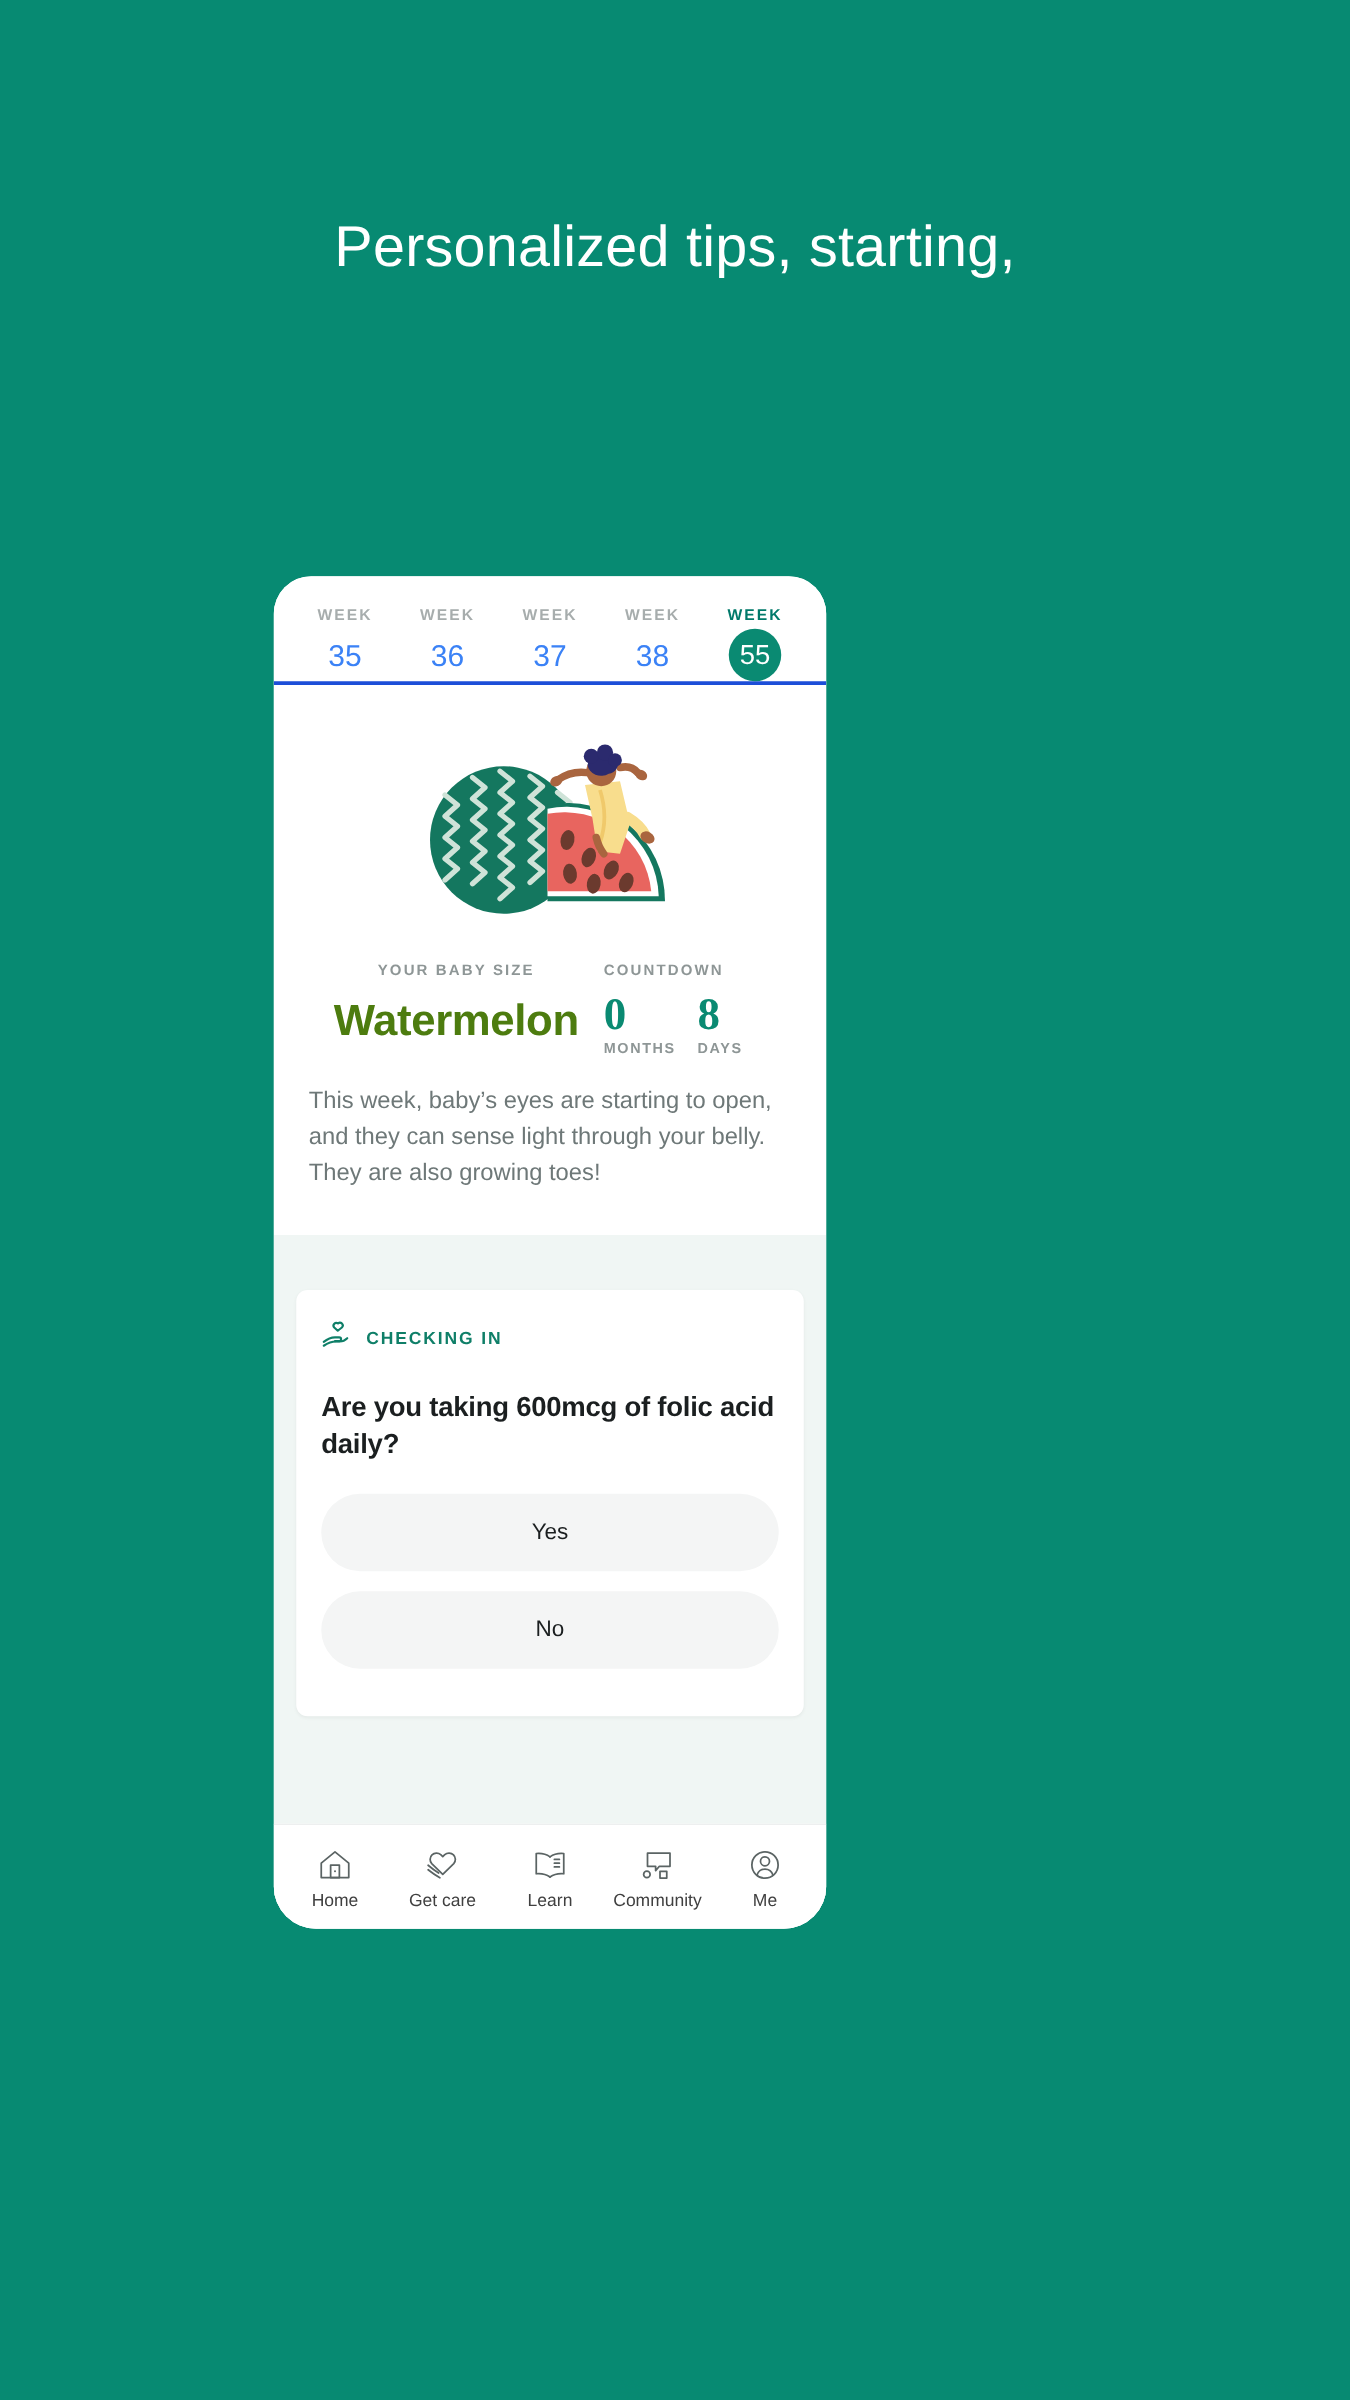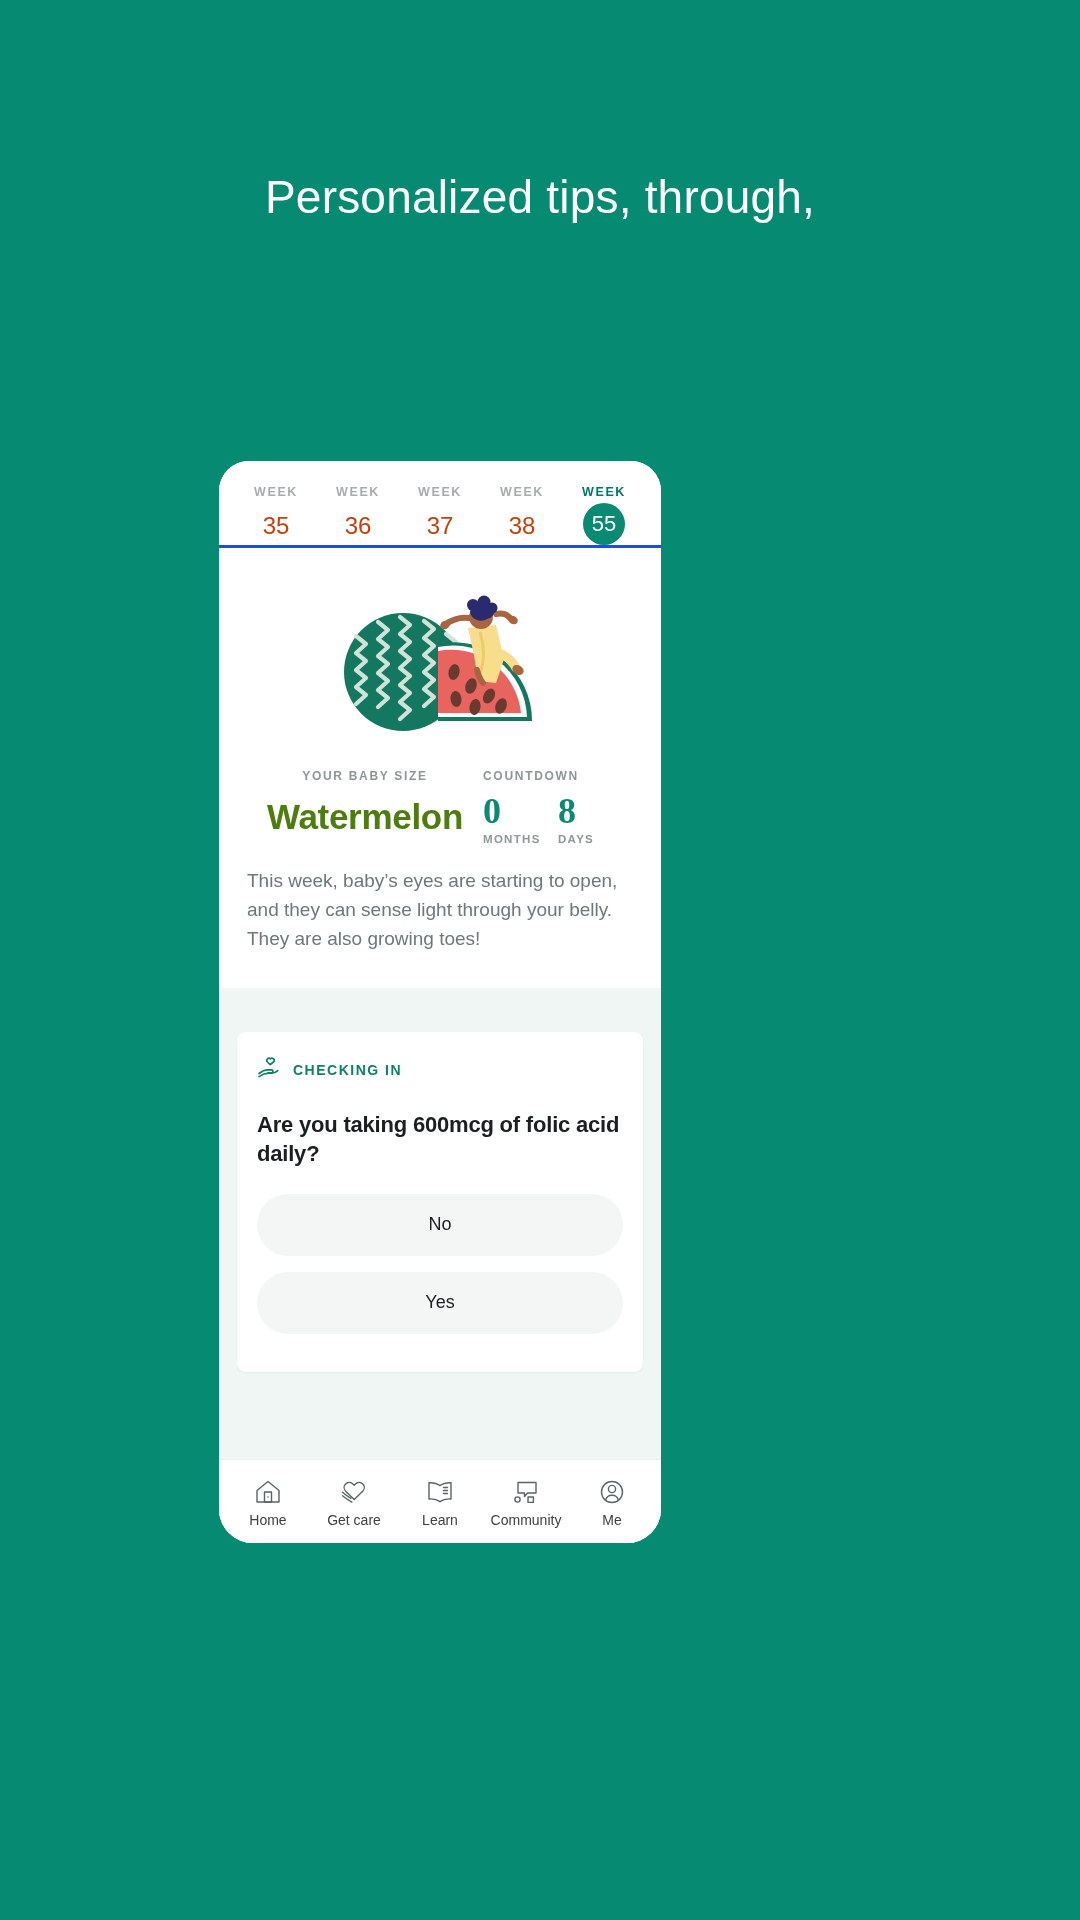--- a/index.html
+++ b/index.html
@@ -58,21 +58,21 @@
     font-size:12.5px;
     font-weight:700;
     letter-spacing:1.6px;
     color:#a7adad;
   }
   .week .w-num{
     display:block;
     margin-top:10px;
     font-size:24px;
     font-weight:400;
-    color:#c2410c;
+    color:#3b82f6;
     line-height:34px;
   }
   .week.active .w-label{ color:#00796a; }
   .week.active .w-num{
     width:42px; height:42px;
     margin:4px auto 0;
     border-radius:50%;
     background:#0a8a72;
     color:#ffffff;
     font-size:22px;
@@ -222,21 +222,21 @@
     display:block;
     margin-top:3px;
     font-size:14px;
     color:#404040;
   }
 </style>
 </head>
 <body>
 
 <div class="headline">
-  <span class="hl-line">Personalized tips, through,</span>
+  <span class="hl-line">Personalized tips, starting,</span>
 </div>
 
 <div class="phone">
 
   <div class="weeks">
     <div class="week">
       <span class="w-label">WEEK</span>
       <span class="w-num">35</span>
     </div>
     <div class="week">
@@ -340,22 +340,22 @@
             <path d="M2 17.5 q4.5 -3.6 9 -3.6 h3.4 a1.5 1.5 0 0 1 0 3 H11"></path>
             <path d="M2 20.6 q5 -3.4 10 -3.4 h2.8 q3.4 0 6 -2.6"></path>
           </svg>
         </span>
         <span class="ch-label">CHECKING IN</span>
       </div>
 
       <div class="question">Are you taking 600mcg of folic acid daily?</div>
 
       <div class="answers">
+        <div class="answer">Yes</div>
         <div class="answer">No</div>
-        <div class="answer">Yes</div>
       </div>
     </div>
 
     <div class="tabbar">
 
       <div class="tab">
         <span class="t-ico">
           <svg width="28" height="26" viewBox="0 0 28 26" fill="none" stroke="#5b6464" stroke-width="1.4" stroke-linejoin="round" stroke-linecap="round">
             <path d="M3 11.5 L14 2.5 L25 11.5 V23 H3 Z"></path>
             <rect x="10.5" y="13" width="7" height="10"></rect>

